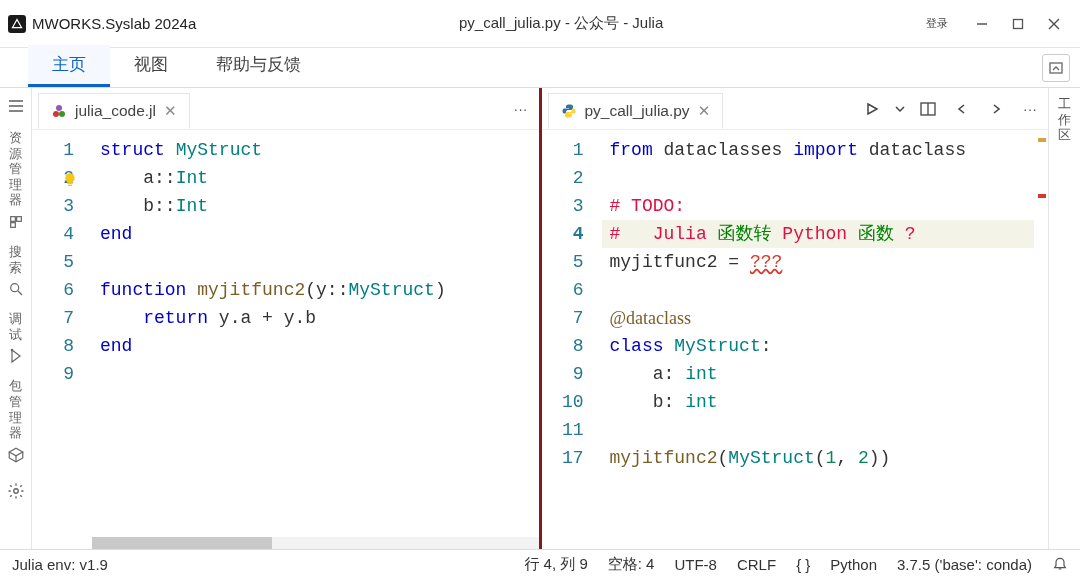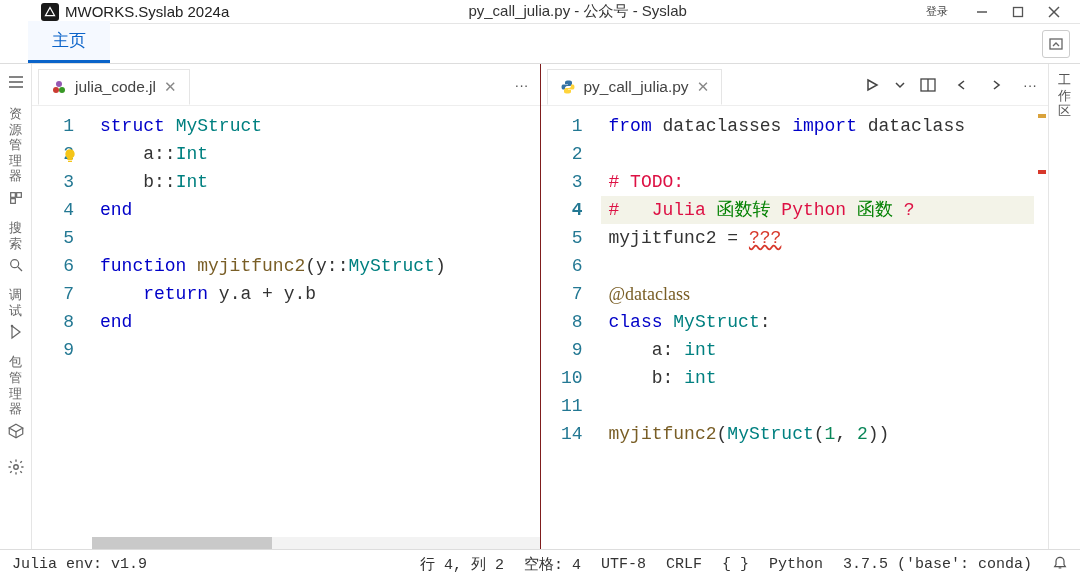--- a/index.html
+++ b/index.html
@@ -1,34 +1,34 @@
 <!DOCTYPE html>
 <html><head>
 <meta charset="utf-8">
 <style>
 * { margin:0; padding:0; box-sizing:border-box; }
 body { font-family:"Microsoft YaHei","Segoe UI",sans-serif; font-size:14px; color:#333; background:#fff; width:1080px; height:579px; overflow:hidden; display:flex; flex-direction:column; }
-.titlebar { height:24px; display:flex; align-items:center; padding:0 8px; border-bottom:1px solid #e5e5e5;margin-left:33px; }
+.titlebar { height:48px; display:flex; align-items:center; padding:0 8px; border-bottom:1px solid #e5e5e5; }
 .titlebar .app-icon { width:18px; height:18px; background:#1a1a1a; border-radius:3px; display:flex; align-items:center; justify-content:center; margin-right:6px; }
 .titlebar .app-icon svg { width:12px; height:12px; }
 .titlebar .app-name { font-size:15px; color:#222; }
 .titlebar .doc-title { flex:1; text-align:center; font-size:15px; color:#333; }
 .titlebar .login { color:#444; font-size:11px; margin-right:16px; cursor:pointer; }
 .titlebar .win-btn { width:36px; height:28px; display:flex; align-items:center; justify-content:center; color:#555; cursor:pointer; }
 .menubar { height:40px; display:flex; align-items:flex-end; padding-left:28px; border-bottom:1px solid #ddd; position:relative; }
 .menubar .tab { padding:8px 24px; font-size:17px; color:#444; cursor:pointer; }
 .menubar .tab.active { color:#0a63c9; border-bottom:3px solid #0a63c9; background:#f5f9ff; }
 .menubar .panel-btn { position:absolute; right:10px; top:6px; width:28px; height:28px; border:1px solid #ccc; border-radius:3px; display:flex; align-items:center; justify-content:center; cursor:pointer; }
 .body-row { flex:1; display:flex; overflow:hidden; }
 .activity-bar { width:32px; border-right:1px solid #e5e5e5; display:flex; flex-direction:column; align-items:center; padding-top:6px; gap:4px; color:#666; }
 .activity-bar .ab-item { font-size:13px; text-align:center; line-height:1.2; padding:4px 0 2px 0; cursor:pointer; }
 .activity-bar .ab-icon { width:20px; height:20px; display:flex; align-items:center; justify-content:center; margin:2px 0 8px 0; cursor:pointer; }
 .activity-bar .ab-ham { margin-bottom:6px; }
 .editor-area { flex:1; display:flex; }
-.pane { flex:1; display:flex; flex-direction:column; border-right:1px solid #7f1d1d; min-width:0; }
+.pane { flex:1; display:flex; flex-direction:column; border-right:3px solid #7f1d1d; min-width:0; }
 .pane:last-child { border-right:none; }
 .tab-row { height:42px; display:flex; align-items:center; border-bottom:1px solid #eee; padding-left:6px; position:relative; }
 .file-tab { height:36px; display:flex; align-items:center; padding:0 12px; gap:8px; border:1px solid #e5e5e5; border-bottom:1px solid #fff; background:#fff; margin-top:5px; font-size:15.5px; color:#444; }
 .file-tab .file-icon { width:16px; height:16px; display:flex; align-items:center; justify-content:center; }
 .file-tab .close { color:#888; cursor:pointer; font-size:15px; }
 .tab-actions { position:absolute; right:6px; display:flex; align-items:center; gap:10px; color:#555; }
 .tab-actions .act { width:24px; height:24px; display:flex; align-items:center; justify-content:center; cursor:pointer; }
 .code-area { flex:1; display:flex; font-family:Consolas,"Courier New",monospace; font-size:18px; overflow:hidden; position:relative; }
 .gutter { width:60px; text-align:right; color:#237893; padding:6px 18px 0 0; user-select:none; }
 .gutter .ln { height:28px; line-height:28px; position:relative; }
@@ -43,35 +43,35 @@
 .cmt-g { color:#008000; }
 .deco { color:#795e26;font-family:Liberation Serif, serif; }
 .err { color:#d7382b; text-decoration:underline wavy #d7382b; }
 .hl-line { position:absolute; left:0; right:0; height:28px; background:#f3f3e8; z-index:0; }
 .minimap { width:14px; position:relative; }
 .mini-mark { position:absolute; right:2px; width:8px; height:4px; background:#d9a23c; }
 .mini-mark.red { background:#d7382b; }
 .right-bar { width:32px; border-left:1px solid #e5e5e5; display:flex; flex-direction:column; align-items:center; padding-top:8px; color:#555; font-size:13px; line-height:1.2; }
 .statusbar { height:30px; border-top:1px solid #ddd; display:flex; align-items:center; padding:0 12px; font-size:15px; color:#333; gap:20px; }
 .statusbar .sp { flex:1; }
-.statusbar .item { cursor:pointer;font-family:Liberation Mono, monospace; }
+.statusbar .item { cursor:pointer; }
 .hscroll { position:absolute; bottom:0; left:60px; right:0; height:12px; background:#f3f3f3; }
 .hscroll .thumb { position:absolute; left:0; width:180px; height:12px; background:#c9c9c9; }
 </style>
 </head>
 <body>
 
 <div class="titlebar">
   <div class="app-icon">
     <svg viewBox="0 0 24 24" fill="none" stroke="#fff" stroke-width="2.5">
         <path d="M12 3 L21 19 H3 Z"></path>
       </svg>
   </div>
   <div class="app-name">MWORKS.Syslab 2024a</div>
-  <div class="doc-title">py_call_julia.py - 公众号 - Syslab</div>
+  <div class="doc-title">py_call_julia.py - 公众号 - Julia</div>
   <div class="login">登录</div>
   <div class="win-btn">
       <svg width="12" height="12">
         <line x1="1" y1="6" x2="11" y2="6" stroke="#555" stroke-width="1.5"></line>
       </svg>
     </div>
   <div class="win-btn">
       <svg width="12" height="12">
         <rect x="1.5" y="1.5" width="9" height="9" fill="none" stroke="#555" stroke-width="1.3"></rect>
       </svg>
@@ -80,20 +80,22 @@
       <svg width="12" height="12">
         <line x1="1" y1="1" x2="11" y2="11" stroke="#555" stroke-width="1.5"></line>
         <line x1="11" y1="1" x2="1" y2="11" stroke="#555" stroke-width="1.5"></line>
       </svg>
     </div>
 </div>
 
 <div class="menubar">
   <div id="menu-tabs" style="display: flex;">
       <div class="tab active">主页</div>
+      <div class="tab">视图</div>
+      <div class="tab">帮助与反馈</div>
     </div>
   <div class="panel-btn">
     <svg width="14" height="14" viewBox="0 0 14 14" fill="none" stroke="#666" stroke-width="1.3">
         <rect x="1" y="2" width="12" height="10"></rect>
         <path d="M4 9 L7 6 L10 9"></path>
       </svg>
   </div>
 </div>
 
 <div class="body-row">
@@ -235,40 +237,40 @@
             <div class="ln">2</div>
             <div class="ln">3</div>
             <div class="ln" style="font-weight: 600;">4</div>
             <div class="ln">5</div>
             <div class="ln">6</div>
             <div class="ln">7</div>
             <div class="ln">8</div>
             <div class="ln">9</div>
             <div class="ln">10</div>
             <div class="ln">11</div>
-            <div class="ln">14</div>
+            <div class="ln">17</div>
           </div>
         <div class="code" id="code-right"><div class="hl-line" style="top: 90px;"></div><div class="cl" style="position: relative; z-index: 1;"><span class="kw">from</span><span> dataclasses </span><span class="kw">import</span><span> dataclass</span></div><div class="cl" style="position: relative; z-index: 1;"></div><div class="cl" style="position: relative; z-index: 1;"><span class="cmt"># </span><span class="cmt">TODO:</span></div><div class="cl" style="position: relative; z-index: 1;"><span class="cmt">#   Julia </span><span class="cmt-g">函数转</span><span class="cmt"> Python </span><span class="cmt-g">函数</span><span class="cmt"> ?</span></div><div class="cl" style="position: relative; z-index: 1;"><span>myjitfunc2 = </span><span class="err">???</span></div><div class="cl" style="position: relative; z-index: 1;"></div><div class="cl" style="position: relative; z-index: 1;"><span class="deco">@dataclass</span></div><div class="cl" style="position: relative; z-index: 1;"><span class="kw">class </span><span class="type">MyStruct</span><span>:</span></div><div class="cl" style="position: relative; z-index: 1;"><span>    a: </span><span class="type">int</span></div><div class="cl" style="position: relative; z-index: 1;"><span>    b: </span><span class="type">int</span></div><div class="cl" style="position: relative; z-index: 1;"></div><div class="cl" style="position: relative; z-index: 1;"><span class="fn">myjitfunc2</span><span>(</span><span class="type">MyStruct</span><span>(</span><span class="num">1</span><span>, </span><span class="num">2</span><span>))</span></div></div>
         <div class="minimap">
           <div class="mini-mark" style="top:8px;"></div>
           <div class="mini-mark red" style="top:64px;"></div>
         </div>
       </div>
     </div>
   </div>
 
   <div class="right-bar">
     <div style="writing-mode:horizontal-tb;">工<br>作<br>区</div>
   </div>
 </div>
 
 <div class="statusbar">
   <div class="item">Julia env: v1.9</div>
   <div class="sp"></div>
-  <div class="item">行 4, 列 2</div>
+  <div class="item">行 4, 列 9</div>
   <div class="item">空格: 4</div>
   <div class="item">UTF-8</div>
   <div class="item">CRLF</div>
   <div class="item">{ }</div>
   <div class="item">Python</div>
   <div class="item">3.7.5 ('base': conda)</div>
   <div class="item"><svg width="16" height="16" viewBox="0 0 24 24" fill="none" stroke="#555" stroke-width="1.8">
         <path d="M18 16v-5a6 6 0 10-12 0v5l-2 3h16l-2-3zM10 21h4"></path>
       </svg></div>
 </div>

